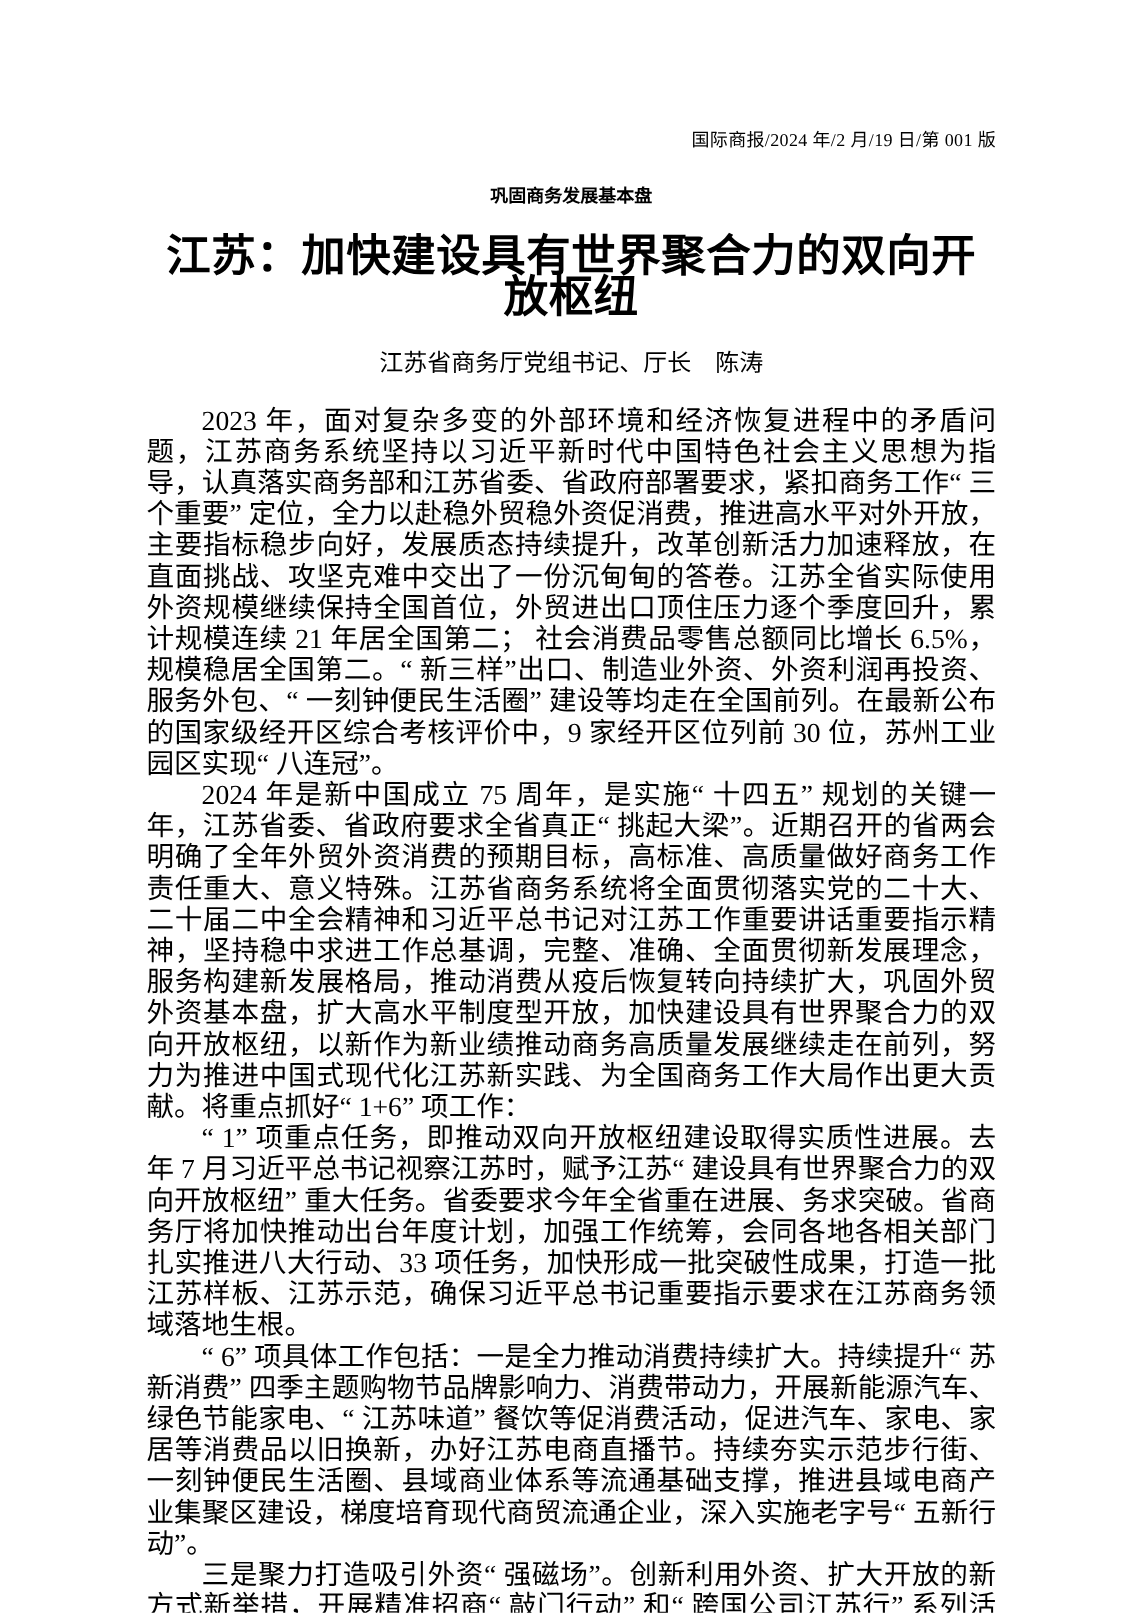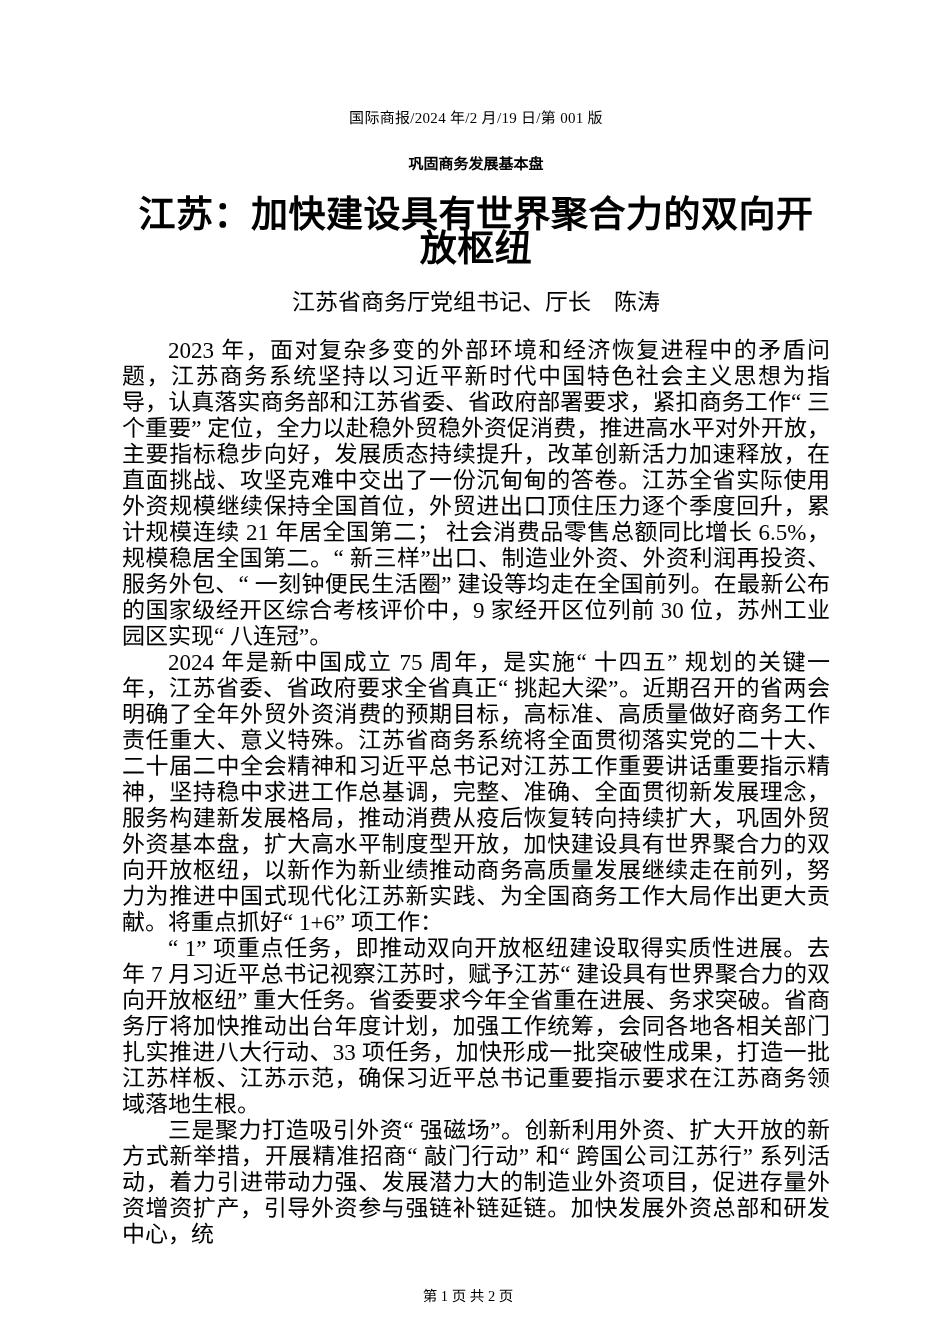--- a/index.html
+++ b/index.html
@@ -14,40 +14,40 @@
   .page {
     width: 950px;
     height: 1344px;
     background: #ffffff;
     padding: 108px 120px 0 122px;
   }
   .masthead {
     font-size: 15px;
     line-height: 20px;
     margin-bottom: 24px;
-    text-align: center;
+    text-align: right;
     letter-spacing: 0.3px;
   }
   .kicker {
     font-size: 15px;
     font-weight: bold;
     text-align: center;
     line-height: 24px;
     margin-bottom: 22px;
   }
   .title {
     font-size: 37px;
     font-weight: bold;
     text-align: center;
     line-height: 34px;
     margin-bottom: 26px;
     letter-spacing: 0.5px;
   }
   .byline {
-    font-size: 23px;
+    font-size: 20px;
     text-align: center;
     line-height: 22px;
     margin-bottom: 24px;
   }
   .body-text p {
     font-size: 23px;
     line-height: 26px;
     text-align: justify;
     text-indent: 2em;
     word-break: break-all;
@@ -70,20 +70,21 @@
   <div class="kicker">巩固商务发展基本盘</div>
 
   <h1 class="title">江苏：加快建设具有世界聚合力的双向开放枢纽</h1>
 
   <div class="byline">江苏省商务厅党组书记、厅长　陈涛</div>
 
   <div class="body-text">
     <p>2023 年，面对复杂多变的外部环境和经济恢复进程中的矛盾问题，江苏商务系统坚持以习近平新时代中国特色社会主义思想为指导，认真落实商务部和江苏省委、省政府部署要求，紧扣商务工作“ 三个重要” 定位，全力以赴稳外贸稳外资促消费，推进高水平对外开放，主要指标稳步向好，发展质态持续提升，改革创新活力加速释放，在直面挑战、攻坚克难中交出了一份沉甸甸的答卷。江苏全省实际使用外资规模继续保持全国首位，外贸进出口顶住压力逐个季度回升，累计规模连续 21 年居全国第二；  社会消费品零售总额同比增长 6.5%，  规模稳居全国第二。“ 新三样”出口、制造业外资、外资利润再投资、服务外包、“ 一刻钟便民生活圈” 建设等均走在全国前列。在最新公布的国家级经开区综合考核评价中，9 家经开区位列前 30 位，苏州工业园区实现“ 八连冠”。</p>
     <p>2024 年是新中国成立 75 周年，是实施“ 十四五” 规划的关键一年，江苏省委、省政府要求全省真正“ 挑起大梁”。近期召开的省两会明确了全年外贸外资消费的预期目标，高标准、高质量做好商务工作责任重大、意义特殊。江苏省商务系统将全面贯彻落实党的二十大、二十届二中全会精神和习近平总书记对江苏工作重要讲话重要指示精神，坚持稳中求进工作总基调，完整、准确、全面贯彻新发展理念，服务构建新发展格局，推动消费从疫后恢复转向持续扩大，巩固外贸外资基本盘，扩大高水平制度型开放，加快建设具有世界聚合力的双向开放枢纽，以新作为新业绩推动商务高质量发展继续走在前列，努力为推进中国式现代化江苏新实践、为全国商务工作大局作出更大贡献。将重点抓好“ 1+6” 项工作：</p>
     <p>“ 1” 项重点任务，即推动双向开放枢纽建设取得实质性进展。去年 7 月习近平总书记视察江苏时，赋予江苏“ 建设具有世界聚合力的双向开放枢纽” 重大任务。省委要求今年全省重在进展、务求突破。省商务厅将加快推动出台年度计划，加强工作统筹，会同各地各相关部门扎实推进八大行动、33 项任务，加快形成一批突破性成果，打造一批江苏样板、江苏示范，确保习近平总书记重要指示要求在江苏商务领域落地生根。</p>
+    <p>“ 6” 项具体工作包括：一是全力推动消费持续扩大。持续提升“ 苏新消费” 四季主题购物节品牌影响力、消费带动力，开展新能源汽车、绿色节能家电、“ 江苏味道” 餐饮等促消费活动，促进汽车、家电、家居等消费品以旧换新，办好江苏电商直播节。持续夯实示范步行街、一刻钟便民生活圈、县域商业体系等流通基础支撑，推进县域电商产业集聚区建设，梯度培育现代商贸流通企业，深入实施老字号“ 五新行动”。</p>
     <p>三是聚力打造吸引外资“ 强磁场”。创新利用外资、扩大开放的新方式新举措，开展精准招商“ 敲门行动” 和“ 跨国公司江苏行” 系列活动，着力引进带动力强、发展潜力大的制造业外资项目，促进存量外资增资扩产，引导外资参与强链补链延链。加快发展外资总部和研发中心，统</p>
   </div>
 
   <div class="footer">
     <span>第 1 页 共 2 页</span>
   </div>
 
 </div>
 
 </body></html>

